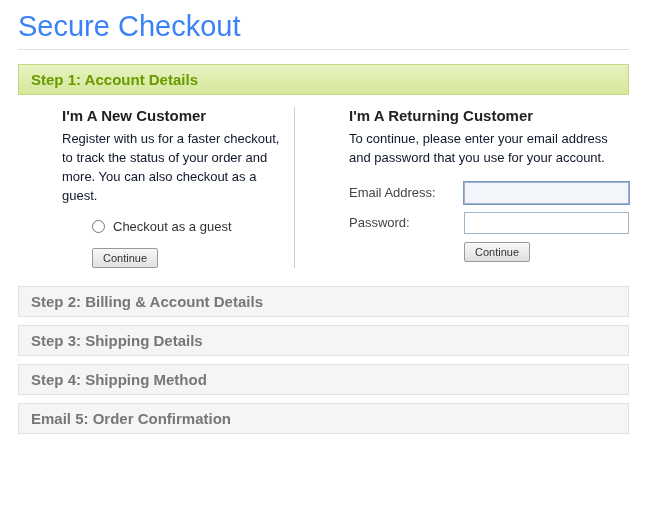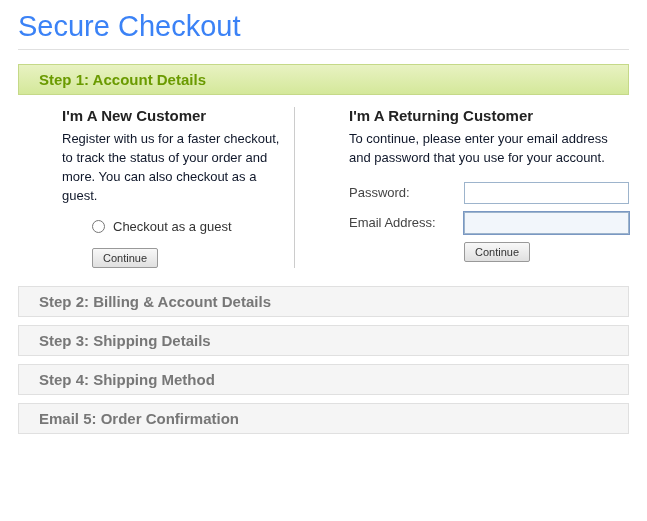--- a/index.html
+++ b/index.html
@@ -19,21 +19,21 @@
       font-size: 29px;
       font-weight: normal;
       color: #3b82f6;
       padding-bottom: 6px;
       border-bottom: 1px solid #e0e0e0;
       margin-bottom: 14px;
     }
     .step-header {
       background: #f5f5f5;
       border: 1px solid #e0e0e0;
-      padding: 6px 20px;
+      padding: 6px 12px;
       margin-bottom: 8px;
       font-size: 15px;
       color: #777;
       font-weight: bold;
     }
     .step-header.active {
       background: linear-gradient(#e8f2c2, #d4e89a);
       border: 1px solid #c5d988;
       color: #6a9a00;
     }
@@ -145,26 +145,26 @@
       </label>
     </div>
     <button class="btn btn-left">Continue</button>
   </div>
 
   <div class="col col-right">
     <div class="col-heading">I'm A Returning Customer</div>
     <div class="col-desc">To continue, please enter your email address and password that you use for your account.</div>
 
     <div class="field-row">
+      <div class="field-label">Email Address:</div>
+      <input type="text" class="text-input focused" value="" style="">
+    </div>
+    <div class="field-row">
       <div class="field-label">Password:</div>
       <input type="password" class="text-input" value="" style="">
-    </div>
-    <div class="field-row">
-      <div class="field-label">Email Address:</div>
-      <input type="text" class="text-input focused" value="" style="">
     </div>
 
     <div class="right-actions">
       <button class="btn">Continue</button><br>
     </div>
   </div>
 </div>
 
 <div class="step-header">Step 2: Billing &amp; Account Details</div>
 <div class="step-header">Step 3: Shipping Details</div>

